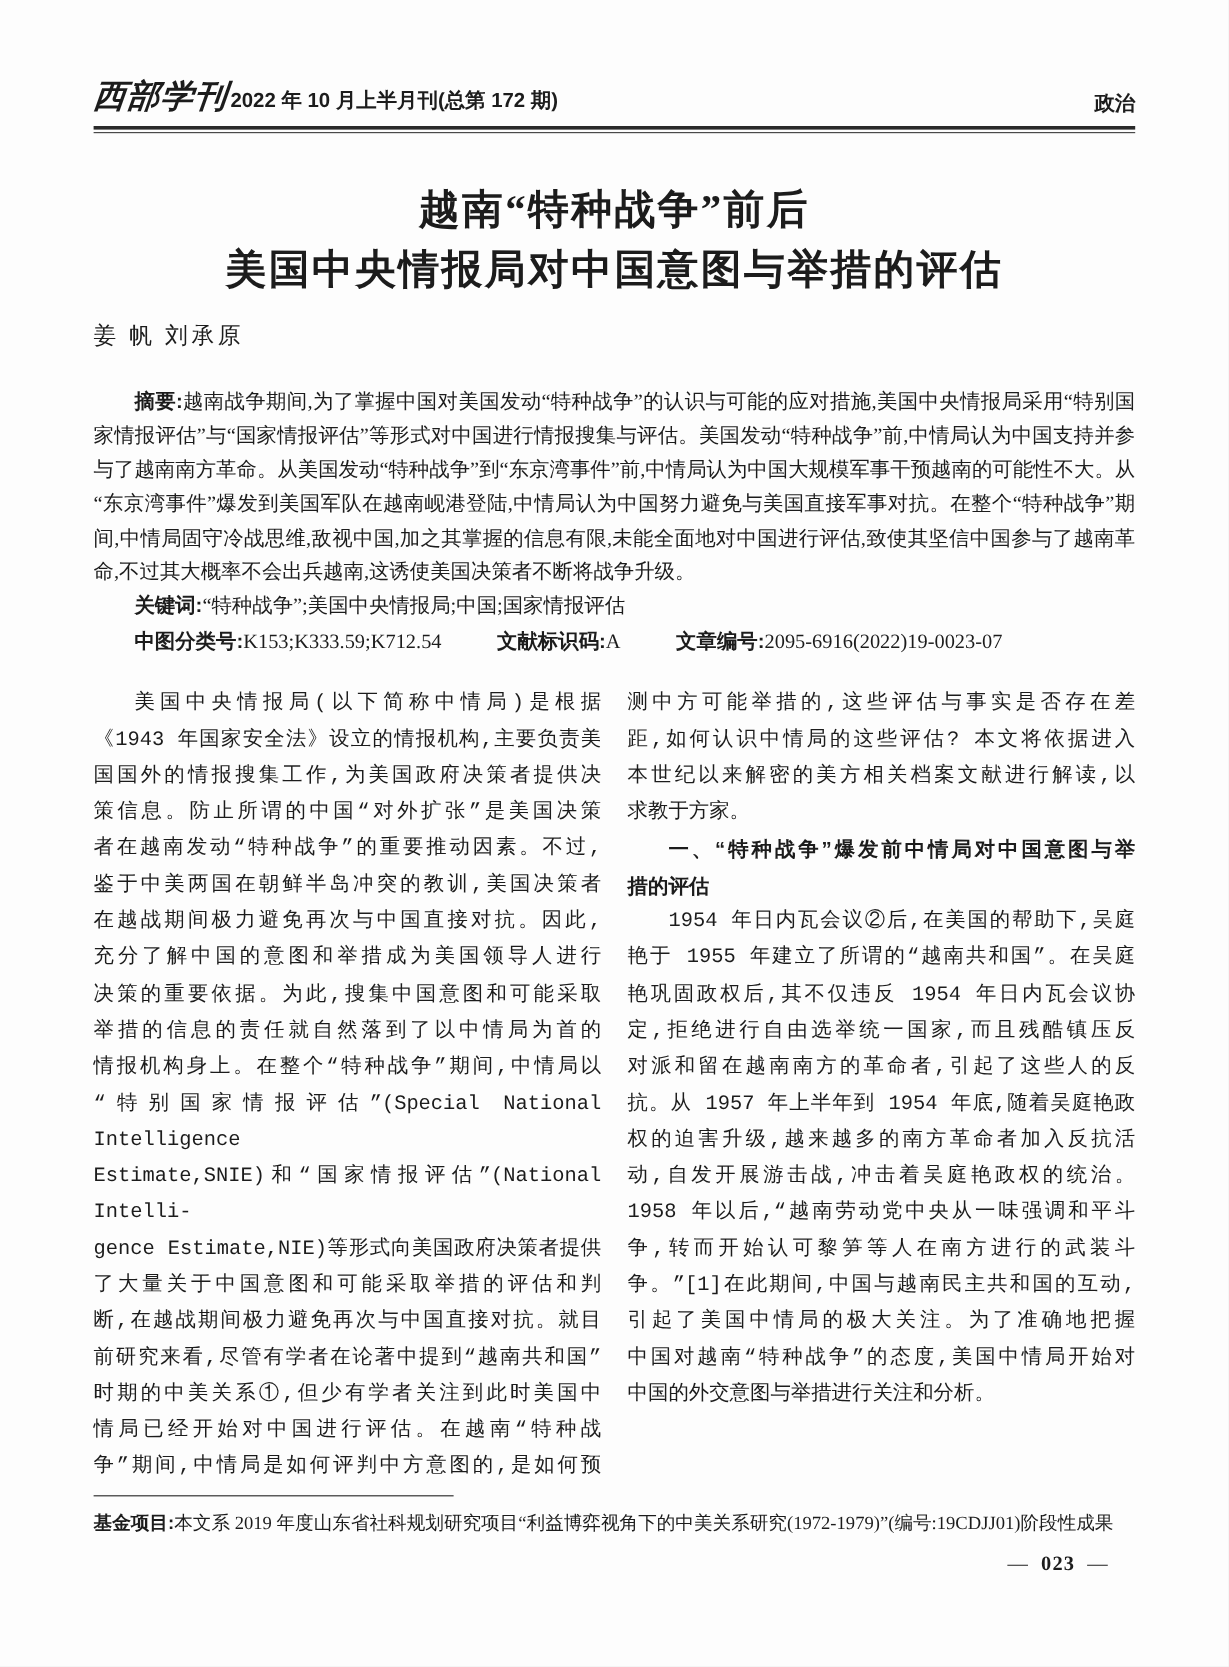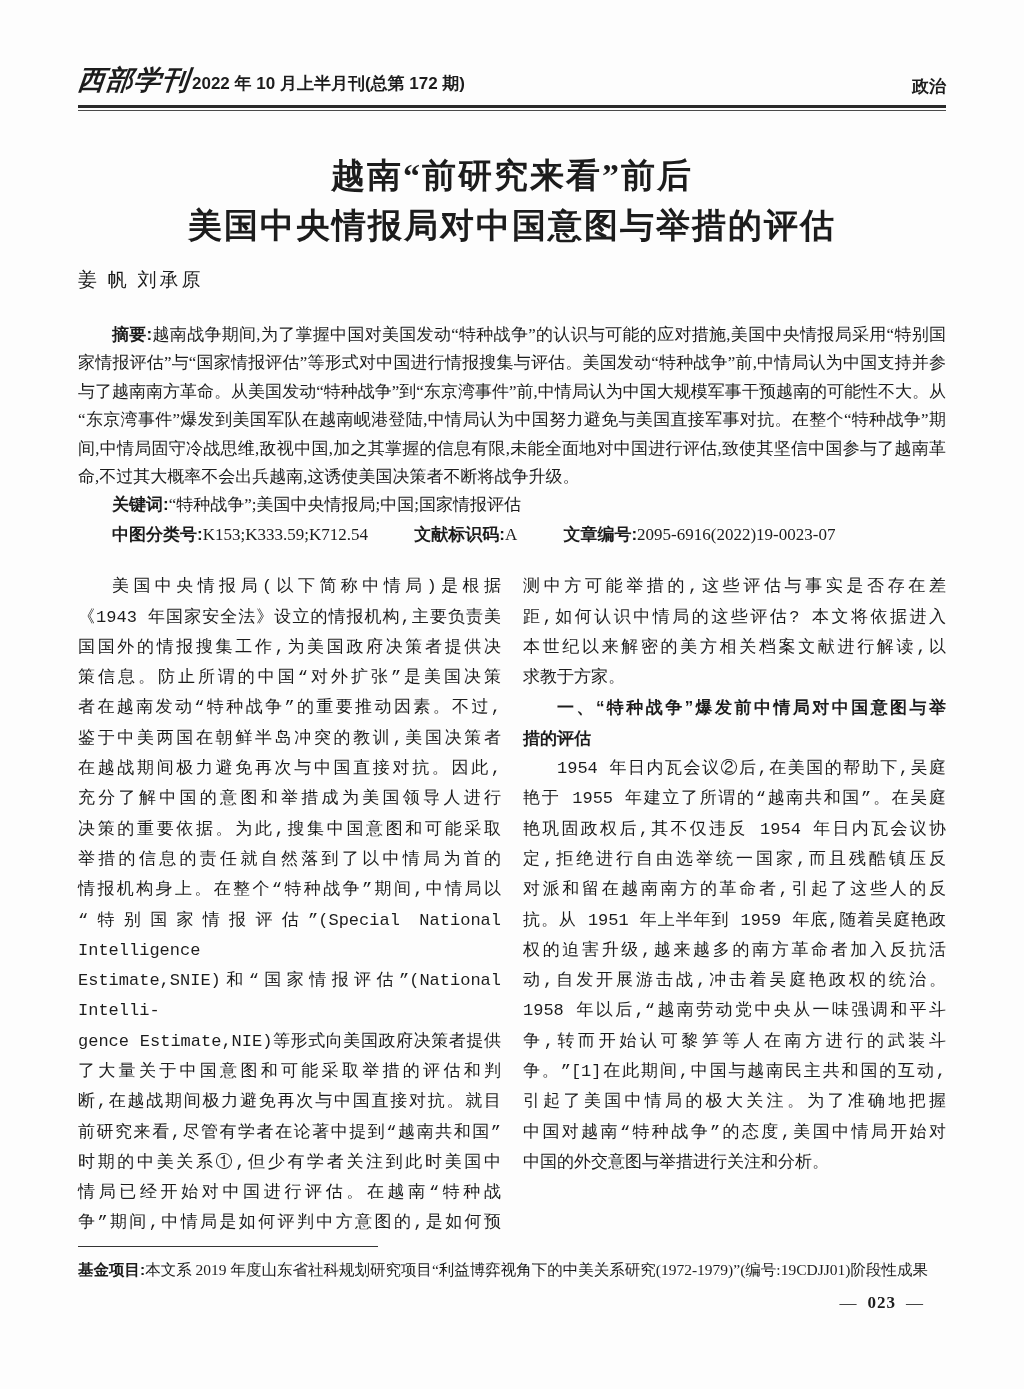--- a/index.html
+++ b/index.html
@@ -53,21 +53,21 @@
   <div class="header">
     <div class="header-left">
       <span class="logo">西部学刊</span>
       <span class="issue">2022 年 10 月上半月刊(总第 172 期)</span>
     </div>
     <span class="section">政治</span>
   </div>
   <div class="double-rule"></div>
 
   <div class="title">
-    <div>越南“前研究来看”前后</div>
+    <div>越南“特种战争”前后</div>
     <div>美国中央情报局对中国意图与举措的评估</div>
   </div>
 
   <div class="authors">姜  帆  刘承原</div>
 
   <div class="abstract"><span class="lbl">摘要:</span><span>越南战争期间,为了掌握中国对美国发动“特种战争”的认识与可能的应对措施,美国中央情报局采用“特别国家情报评估”与“国家情报评估”等形式对中国进行情报搜集与评估。美国发动“特种战争”前,中情局认为中国支持并参与了越南南方革命。从美国发动“特种战争”到“东京湾事件”前,中情局认为中国大规模军事干预越南的可能性不大。从“东京湾事件”爆发到美国军队在越南岘港登陆,中情局认为中国努力避免与美国直接军事对抗。在整个“特种战争”期间,中情局固守冷战思维,敌视中国,加之其掌握的信息有限,未能全面地对中国进行评估,致使其坚信中国参与了越南革命,不过其大概率不会出兵越南,这诱使美国决策者不断将战争升级。</span></div>
 
   <div class="keywords"><span class="lbl">关键词:</span><span>“特种战争”;美国中央情报局;中国;国家情报评估</span></div>
 
   <div class="meta">
@@ -104,21 +104,21 @@
         <div class="bline">距,如何认识中情局的这些评估? 本文将依据进入</div>
         <div class="bline">本世纪以来解密的美方相关档案文献进行解读,以</div>
         <div class="bline last">求教于方家。</div>
         <div class="bline ind hd">一、“特种战争”爆发前中情局对中国意图与举</div>
         <div class="bline last hd">措的评估</div>
         <div class="bline ind">1954 年日内瓦会议②后,在美国的帮助下,吴庭</div>
         <div class="bline">艳于 1955 年建立了所谓的“越南共和国”。在吴庭</div>
         <div class="bline">艳巩固政权后,其不仅违反 1954 年日内瓦会议协</div>
         <div class="bline">定,拒绝进行自由选举统一国家,而且残酷镇压反</div>
         <div class="bline">对派和留在越南南方的革命者,引起了这些人的反</div>
-        <div class="bline">抗。从 1951 年上半年到 1959 年底,随着吴庭艳政</div>
+        <div class="bline">抗。从 1957 年上半年到 1954 年底,随着吴庭艳政</div>
         <div class="bline">权的迫害升级,越来越多的南方革命者加入反抗活</div>
         <div class="bline">动,自发开展游击战,冲击着吴庭艳政权的统治。</div>
         <div class="bline">1958 年以后,“越南劳动党中央从一味强调和平斗</div>
         <div class="bline">争,转而开始认可黎笋等人在南方进行的武装斗</div>
         <div class="bline">争。”[1]在此期间,中国与越南民主共和国的互动,</div>
         <div class="bline">引起了美国中情局的极大关注。为了准确地把握</div>
         <div class="bline">中国对越南“特种战争”的态度,美国中情局开始对</div>
         <div class="bline last">中国的外交意图与举措进行关注和分析。</div>
       </div>
   </div>

